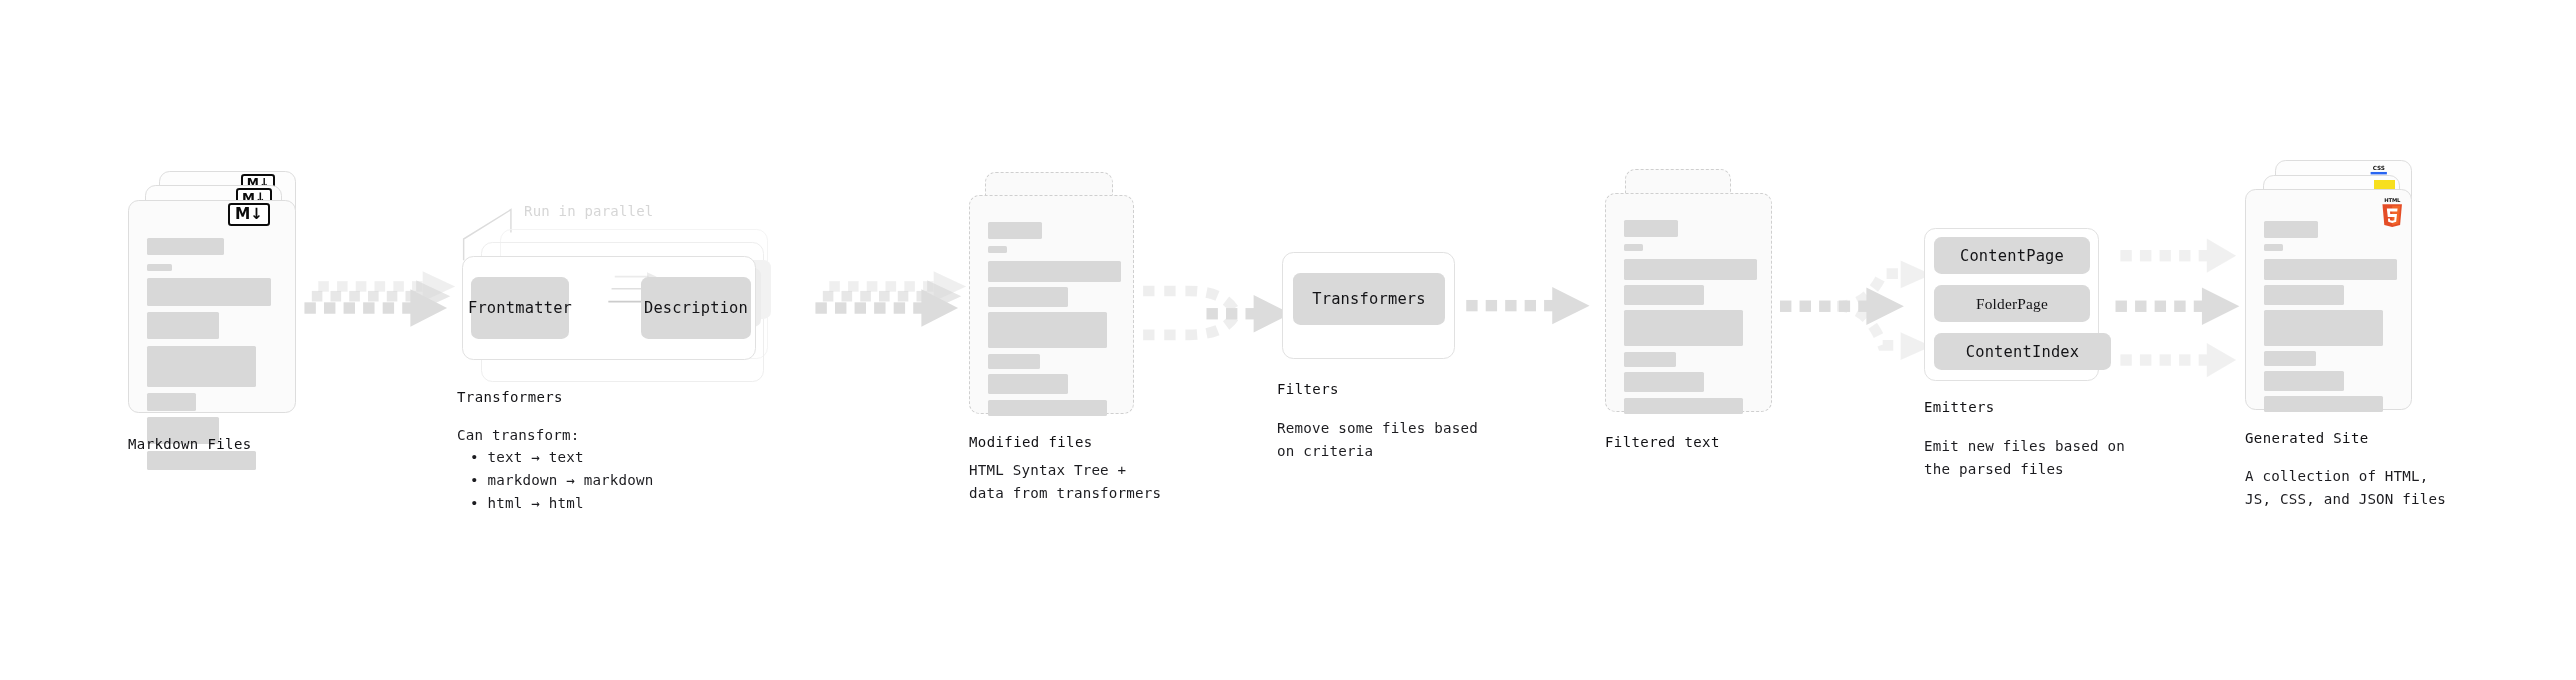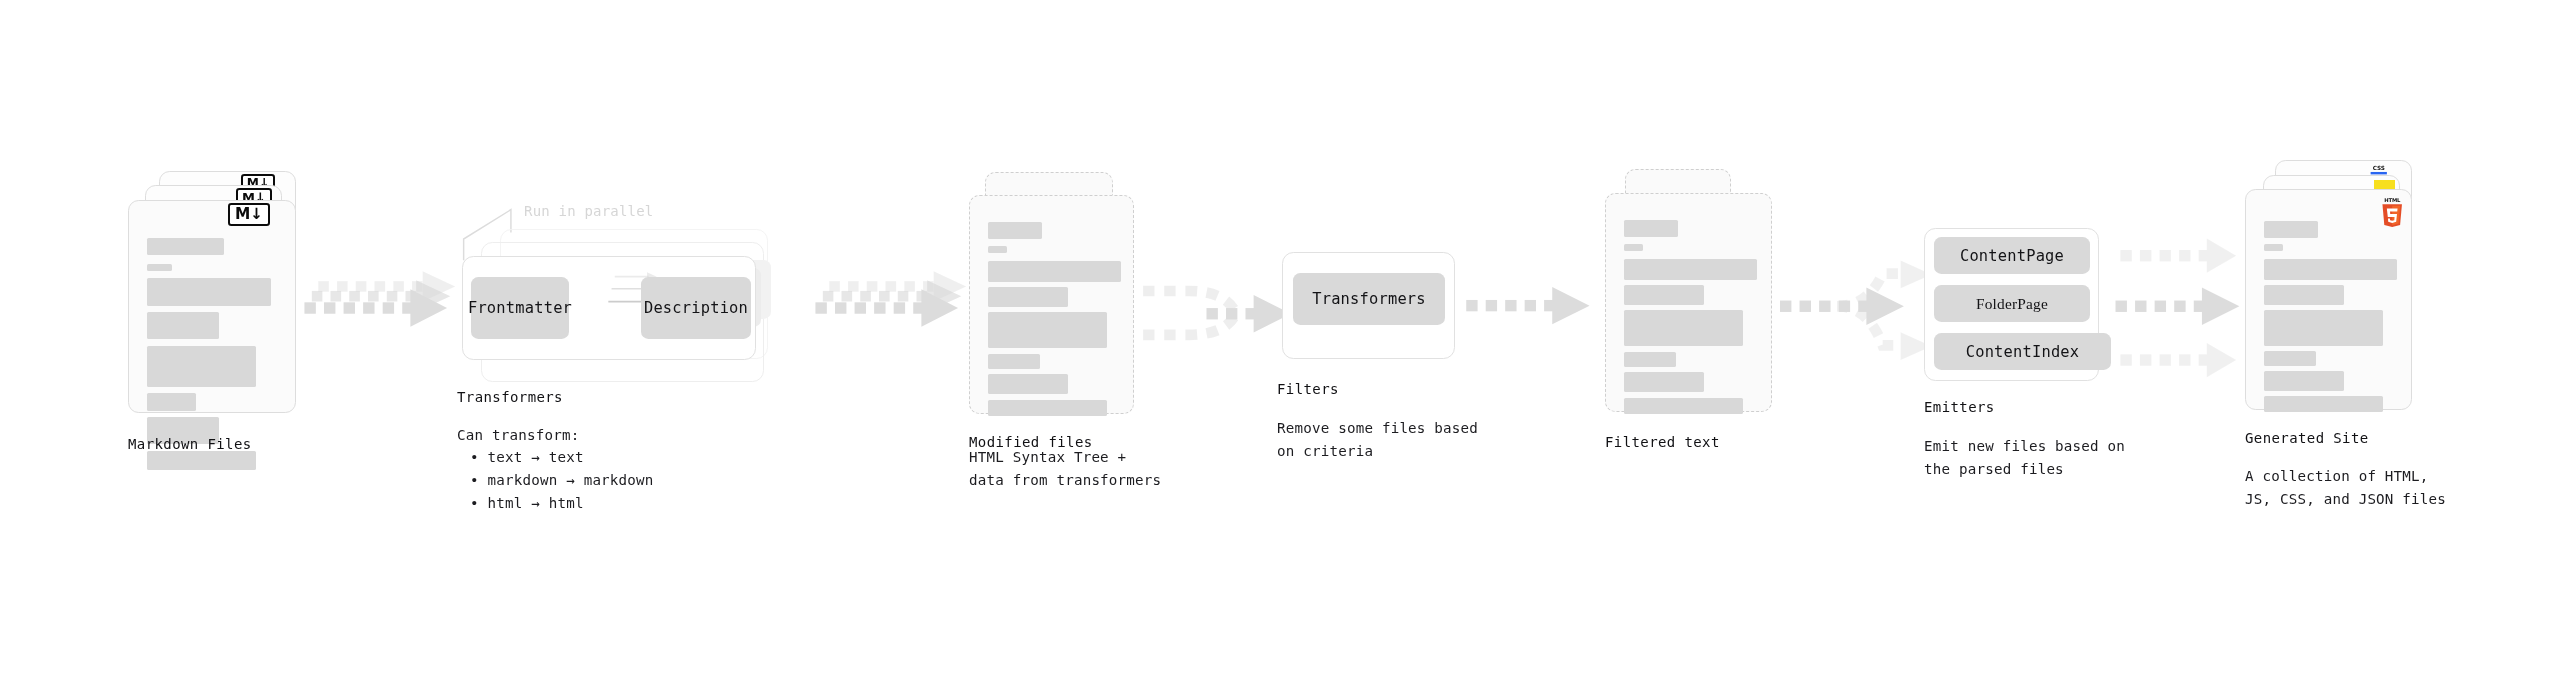--- a/index.html
+++ b/index.html
@@ -227,21 +227,21 @@
       <div class="bar" style="left:18px;top:26px;width:54px;height:17px;"></div>
       <div class="bar" style="left:18px;top:50px;width:18.7px;height:7.3px;"></div>
       <div class="bar" style="left:18px;top:65px;width:133px;height:21px;"></div>
       <div class="bar" style="left:18px;top:91px;width:80px;height:20.3px;"></div>
       <div class="bar" style="left:18px;top:116px;width:119px;height:36px;"></div>
       <div class="bar" style="left:18px;top:158px;width:52px;height:14.6px;"></div>
       <div class="bar" style="left:18px;top:178px;width:80px;height:20.3px;"></div>
       <div class="bar" style="left:18px;top:204px;width:119px;height:16.3px;"></div>
     </div>
     <div class="abs stage-title" style="left:969px;top:435px;">Modified files</div>
-    <div class="abs stage-desc" style="left:969px;top:446px;">HTML Syntax Tree +
+    <div class="abs stage-desc" style="left:969px;top:459px;">HTML Syntax Tree +
 data from transformers</div>
   </div>
 
   <svg class="conn" style="left:1138px;top:252px;" width="163" height="130" viewBox="0 0 200 160">
     <g opacity="0.5">
       <path d="M6 48 L62 48 Q108 48 120 75" fill="none" stroke="#dedede" stroke-width="13" stroke-dasharray="14 12" stroke-linecap="butt"></path>
       <path d="M6 102 L62 102 Q108 102 120 76" fill="none" stroke="#dedede" stroke-width="13" stroke-dasharray="14 12" stroke-linecap="butt"></path>
     </g>
     <g fill="#dcdcdc">
       <rect x="84" y="69" width="14" height="14"></rect>

